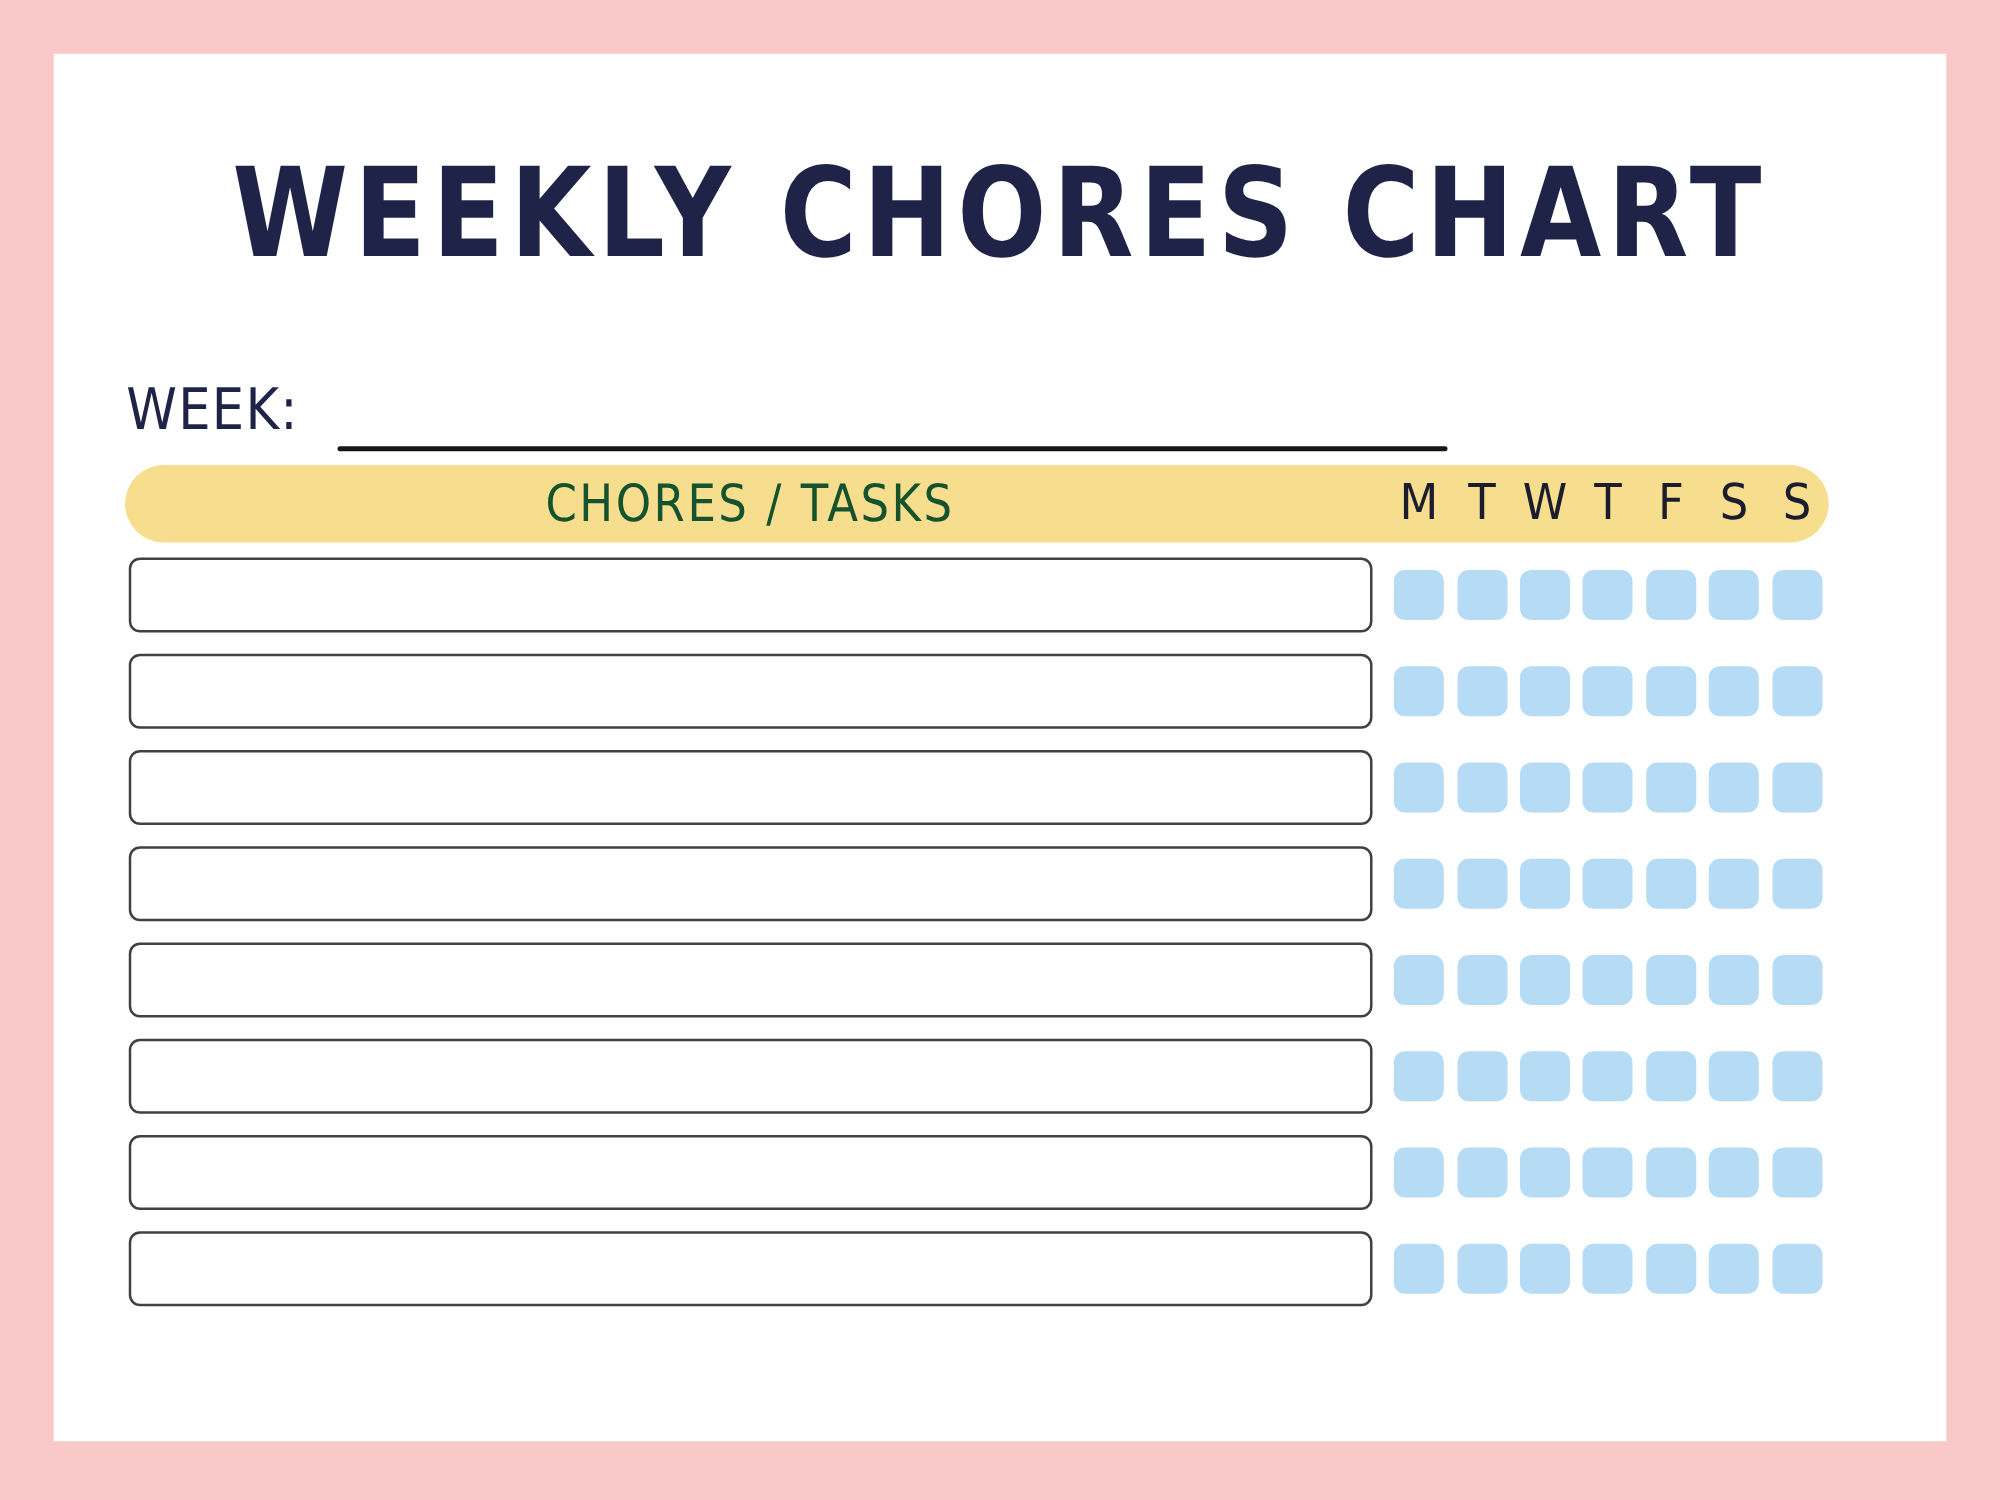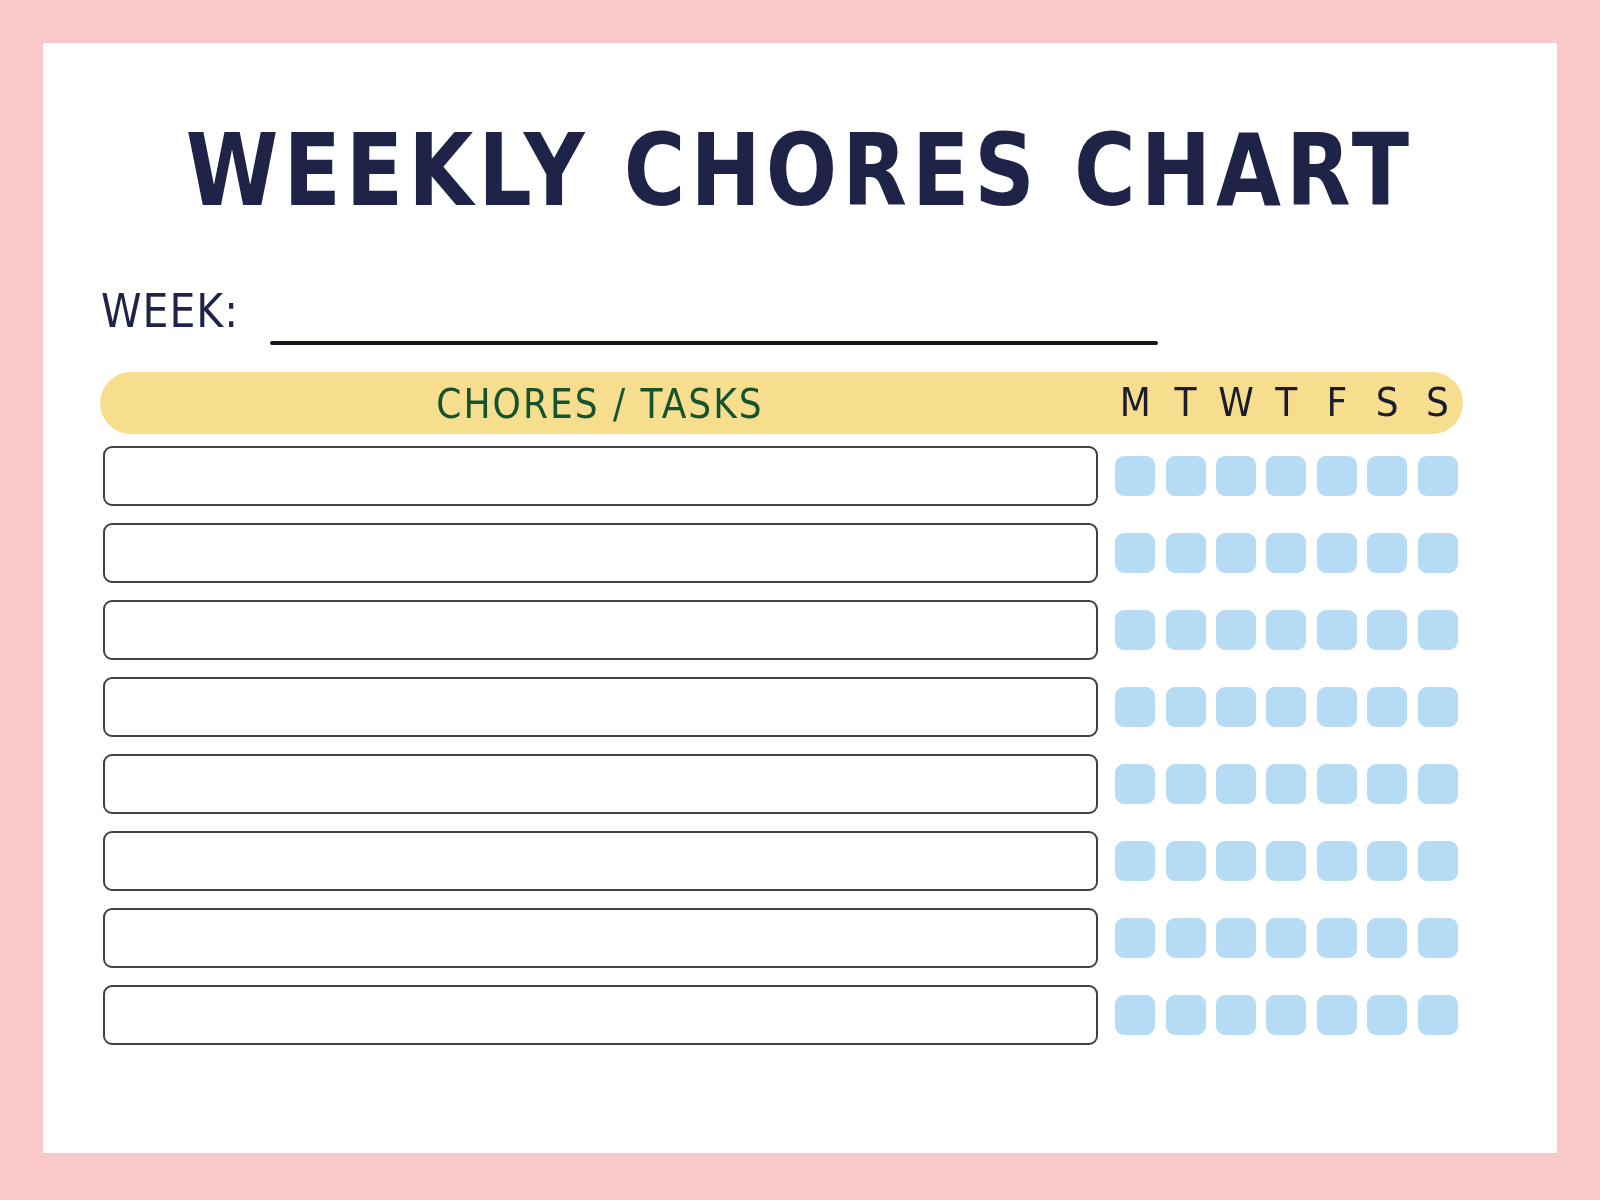--- a/index.html
+++ b/index.html
@@ -48,21 +48,21 @@
     line-height: 1;
     white-space: nowrap;
     transform: scaleY(1.18);
     transform-origin: center top;
   }
 
   
   .week-row {
     position: absolute;
     left: 58px;
-    top: 240px;
+    top: 256px;
     width: 1060px;
     height: 64px;
   }
   .week-label {
     position: absolute;
     left: 0;
     top: 6px;
     font-family: "DejaVu Sans", sans-serif;
     font-weight: 400;
     font-size: 41px;

